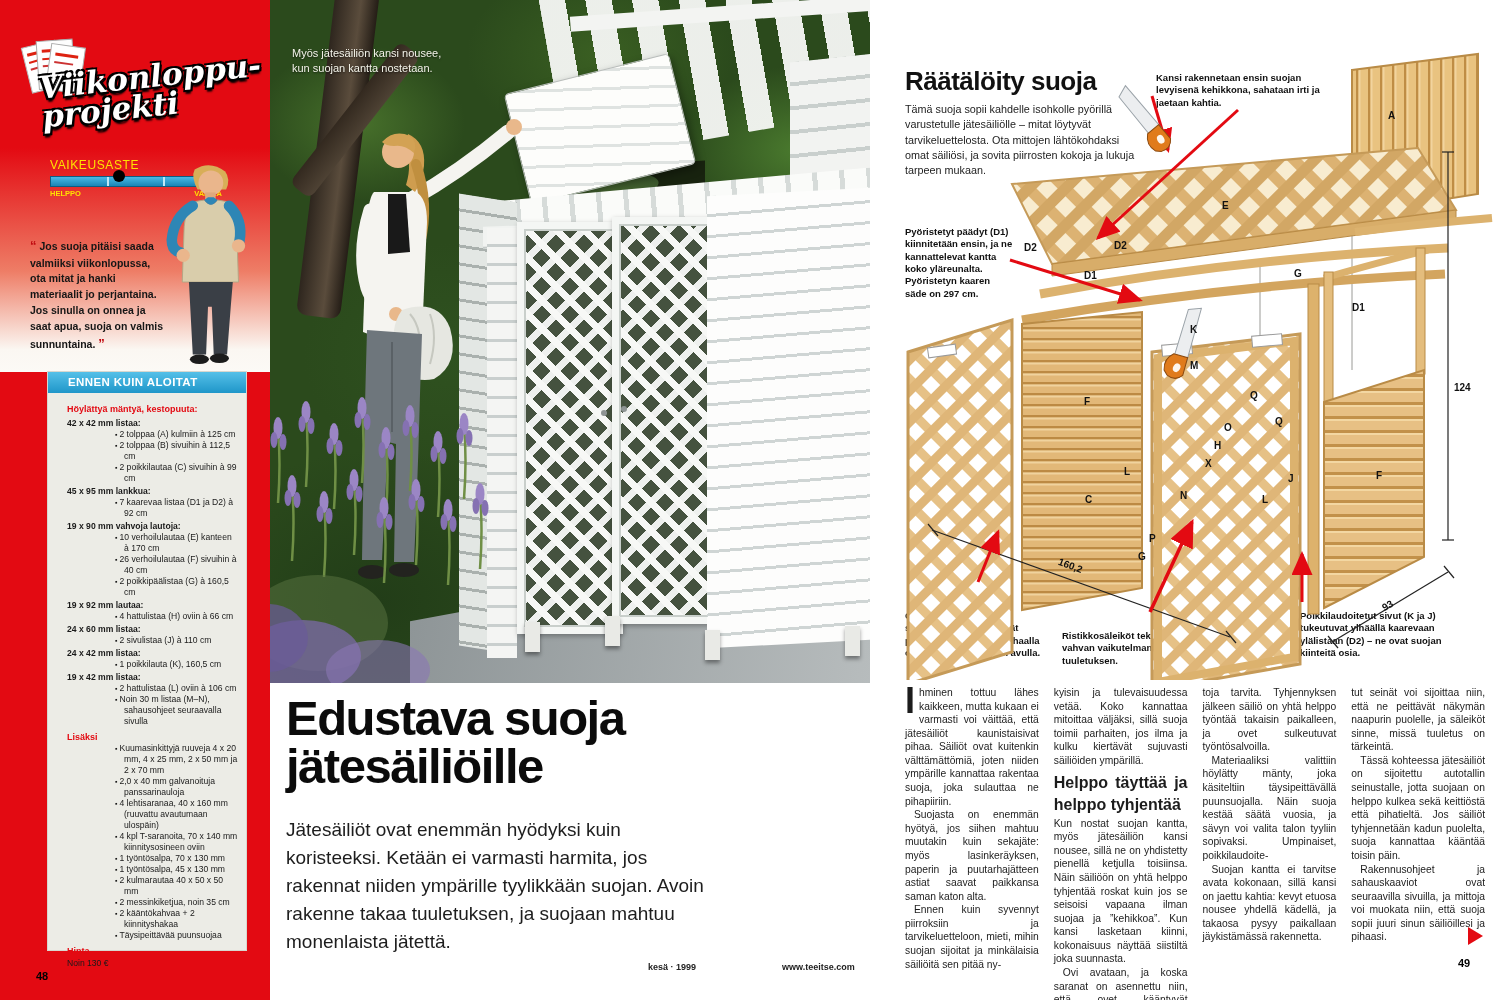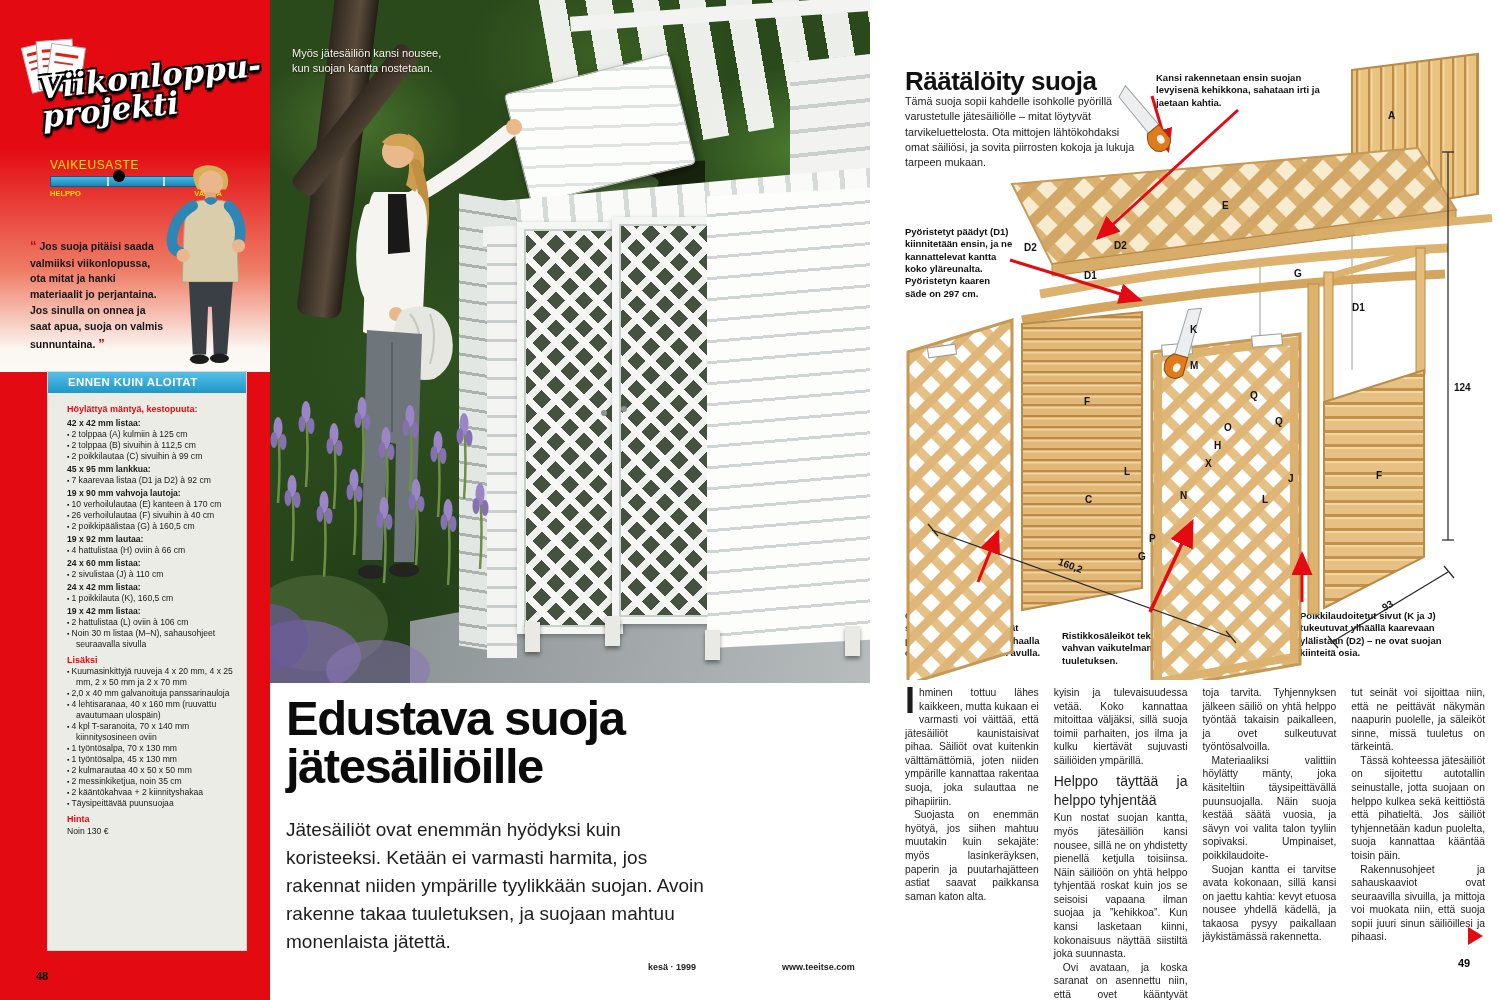--- a/index.html
+++ b/index.html
@@ -28,21 +28,21 @@
   .quote .qm{color:#c00a10;font-size:13px;}
   .man{position:absolute;left:150px;top:160px;width:116px;height:205px;}
   .bbox{position:absolute;left:48px;top:372px;width:198px;height:578px;background:#ecece6;
         box-shadow:0 0 0 1px #d7d7cf;}
   .bb-head{height:21px;background:linear-gradient(#55c0e8,#1f96c9);color:#fff;font-weight:bold;
         font-size:11.5px;letter-spacing:.4px;line-height:21px;padding-left:20px;}
   .bb-body{padding:6px 8px 0 19px;font-size:8.6px;line-height:1.28;color:#1a1a1a;}
   .mi{margin:0;}
   .mi.h{color:#e30a12;font-weight:bold;margin-top:5px;font-size:9px;}
   .mi.sub{font-weight:bold;margin-top:2px;}
-  .mi.b{padding-left:9px;text-indent:-9px;}
+  .mi.b{padding-left:9px;text-indent:-9px;margin-left:48px;}
   .mi.b::before{content:"▪ ";font-size:7px;}
   .pageno{position:absolute;font-size:11px;font-weight:bold;color:#000;}
 
   
   .photo{position:absolute;left:270px;top:0;width:600px;height:683px;overflow:hidden;
     background:
       radial-gradient(150px 110px at 15% 18%,#47702b 0%,rgba(0,0,0,0) 70%),
       radial-gradient(190px 130px at 55% 8%,#3a5f22 0%,rgba(0,0,0,0) 70%),
       radial-gradient(170px 120px at 88% 22%,#4a7a2e 0%,rgba(0,0,0,0) 70%),
       radial-gradient(210px 160px at 30% 52%,#2f5220 0%,rgba(0,0,0,0) 70%),
@@ -92,35 +92,35 @@
       color:#f4f4ea;text-shadow:0 1px 2px rgba(0,0,0,.6);}
 
   
   .feature{position:absolute;left:270px;top:683px;width:600px;height:277px;background:#fff;padding:0;}
   .feature h1{margin:12px 0 0 16px;font-size:49px;line-height:.97;letter-spacing:-1.5px;
       font-weight:bold;color:#0b0b0b;}
   .standfirst{margin:26px 0 0 16px;width:428px;font-size:19px;line-height:1.48;color:#1d1d1d;}
 
   
   .rp-title{position:absolute;left:905px;top:66px;font-size:26px;font-weight:bold;letter-spacing:-.5px;}
-  .rp-intro{position:absolute;left:905px;top:94px;width:232px;font-size:10.8px;line-height:1.42;color:#222;}
+  .rp-intro{position:absolute;left:905px;top:102px;width:232px;font-size:10.8px;line-height:1.42;color:#222;}
   .ann{position:absolute;font-size:9.5px;font-weight:bold;line-height:1.3;color:#101010;}
   .a1{left:1156px;top:72px;width:168px;}
   .a2{left:905px;top:226px;width:108px;}
   .a3{left:905px;top:610px;width:140px;}
   .a4{left:1062px;top:630px;width:215px;}
   .a5{left:1300px;top:610px;width:162px;}
   .diagram-wrap{position:absolute;left:900px;top:52px;width:600px;height:628px;}
   .plbl{position:absolute;font-size:10px;font-weight:bold;color:#111;}
   .dim{position:absolute;font-size:10px;font-weight:bold;color:#111;}
 
   .article{position:absolute;left:905px;top:686px;width:580px;height:268px;display:flex;gap:15px;}
   .col{flex:1;font-size:10.3px;line-height:1.32;text-align:justify;color:#1c1c1c;}
   .blk.p{text-indent:9px;}
-  .blk.h{font-weight:normal;font-size:14px;margin:5px 0 2px;text-indent:0;}
+  .blk.h{font-weight:bold;font-size:16px;margin:5px 0 2px;text-indent:0;}
   .blk.drop{float:left;font-size:36px;line-height:28px;font-weight:bold;padding:1px 4px 0 0;}
   .cont-arrow{position:absolute;left:1468px;top:927px;width:0;height:0;
       border-top:9px solid transparent;border-bottom:9px solid transparent;border-left:15px solid #e30a12;}
 
   
   .f-issue{position:absolute;left:648px;top:962px;font-size:9px;font-weight:bold;color:#222;}
   .f-site{position:absolute;left:782px;top:962px;font-size:9px;font-weight:bold;color:#222;}
 </style>
 </head>
 <body>
@@ -492,20 +492,21 @@
     <span class="dim" style="left:482px;top:548px;transform:rotate(-30deg);">93</span>
     <span class="dim" style="left:158px;top:508px;transform:rotate(20deg);">160,2</span>
   </div>
 
   <div class="article">
     <div class="col">
 
     <div class="blk drop">I</div>
         <div class="blk p1">hminen tottuu lähes kaikkeen, mutta kukaan ei varmasti voi väittää, että jätesäiliöt kaunistaisivat pihaa. Säiliöt ovat kuitenkin välttämättömiä, joten niiden ympärille kannattaa rakentaa suoja, joka sulauttaa ne pihapiiriin.</div>
         <div class="blk p">Suojasta on enemmän hyötyä, jos siihen mahtuu muutakin kuin sekajäte: myös lasinkeräyksen, paperin ja puutarhajätteen astiat saavat paikkansa saman katon alta.</div>
+        <div class="blk p">Ennen kuin syvennyt piirroksiin ja tarvikeluetteloon, mieti, mihin suojan sijoitat ja minkälaisia säiliöitä sen pitää ny-</div>
       </div>
     <div class="col">
 
     <div class="blk p1">kyisin ja tulevaisuudessa vetää. Koko kannattaa mitoittaa väljäksi, sillä suoja toimii parhaiten, jos ilma ja kulku kiertävät sujuvasti säiliöiden ympärillä.</div>
         <div class="blk h">Helppo täyttää ja helppo tyhjentää</div>
         <div class="blk p1">Kun nostat suojan kantta, myös jätesäiliön kansi nousee, sillä ne on yhdistetty pienellä ketjulla toisiinsa. Näin säiliöön on yhtä helppo tyhjentää roskat kuin jos se seisoisi vapaana ilman suojaa ja ”kehikkoa”. Kun kansi lasketaan kiinni, kokonaisuus näyttää siistiltä joka suunnasta.</div>
         <div class="blk p">Ovi avataan, ja koska saranat on asennettu niin, että ovet kääntyvät kokonaan sivuille, säiliöt voi vetää ulos suoraan pyörillään, eikä raskaita nos-</div>
       </div>
     <div class="col">
 

